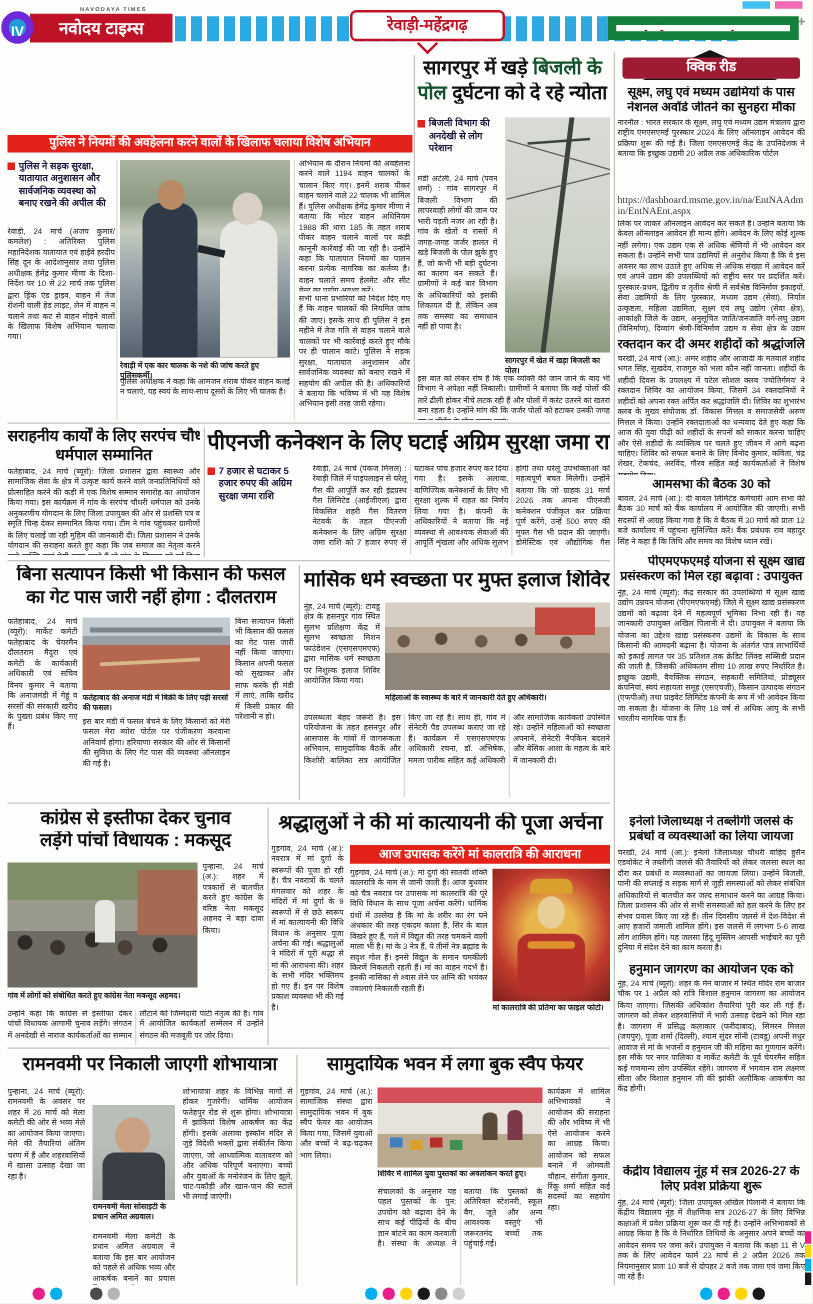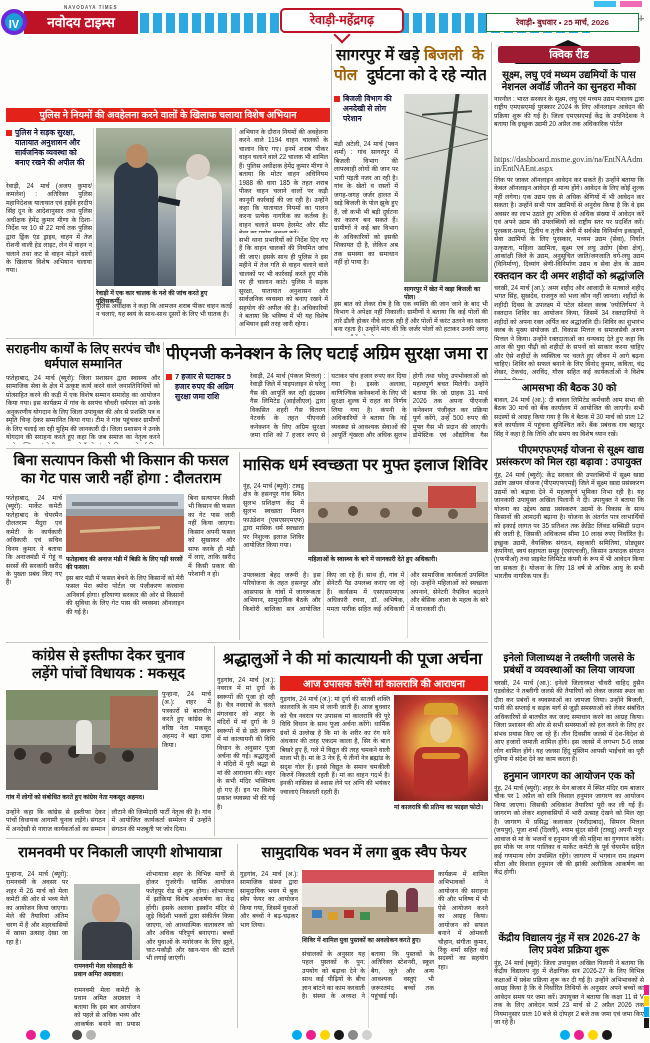--- a/index.html
+++ b/index.html
@@ -1,20 +1,20 @@
 <!DOCTYPE html>
 <html><head>
 <meta charset="utf-8">
 <style>
   html,body{margin:0;padding:0;background:#e8e8e4;}
   .page{position:relative;width:650px;height:1043px;background:#fdfdfb;margin:0 auto;overflow:hidden;
         font-family:"Liberation Sans","DejaVu Sans",sans-serif;color:#1a1a1a;}
   .abs{position:absolute;}
   .hl{font-weight:bold;color:#111;text-align:center;white-space:nowrap;overflow:hidden;line-height:1.12;}
-  .blue{color:#a16207;font-family:Liberation Mono, monospace;}
+  .blue{color:#14532d;}
   .redstrip{background:#e32219;color:#fff;font-weight:bold;text-align:center;overflow:hidden;}
   .bullet-block{display:flex;gap:3px;align-items:flex-start;}
   .bullet-sq{width:6px;height:6px;background:#e32219;flex:0 0 auto;margin-top:2px;}
   .bullet-tx{font-size:7.6px;font-weight:bold;color:#15153a;line-height:1.3;}
   .body{font-size:6.3px;line-height:1.34;text-align:justify;color:#222;overflow:hidden;}
   .cols2{column-count:2;column-gap:6px;column-rule:1px solid #d8d8d4;}
   .cols3{column-count:3;column-gap:6px;column-rule:1px solid #d8d8d4;}
   .cap{font-size:6.2px;font-weight:bold;color:#222;line-height:1.25;overflow:hidden;}
   .rule-h{background:#c4c4be;height:1px;}
   .rule-v{background:#c4c4be;width:1px;}
@@ -30,28 +30,28 @@
 
   <span class="regplus" style="left:2px;top:18px;">+</span>
   <span class="regplus" style="left:638px;top:12px;">+</span>
   <div class="abs" style="left:594px;top:1px;width:22px;height:6px;background:#3fc0ee;"></div>
   <div class="abs" style="left:620px;top:1px;width:22px;height:6px;background:#f06bb4;"></div>
 
   <div class="abs" style="left:62px;top:13px;width:528px;height:20px;background:repeating-linear-gradient(90deg,#2ba9e0 0 9px,#ffffff 9px 13px);"></div>
 
   <div class="abs" style="left:64px;top:5px;font-size:4.5px;letter-spacing:1px;color:#555;font-weight:bold;">NAVODAYA TIMES</div>
 
-  <div class="abs" style="left:1px;top:9px;width:26px;height:26px;border-radius:50%;background:#1e9cd8;border:4px solid #6d28d9;box-sizing:border-box;color:#fff;font-weight:bold;font-size:11px;text-align:center;line-height:22px;z-index:3;"><span>IV</span></div>
+  <div class="abs" style="left:1px;top:9px;width:26px;height:26px;border-radius:50%;background:#1e9cd8;border:6px solid #6d28d9;box-sizing:border-box;color:#fff;font-weight:bold;font-size:11px;text-align:center;line-height:22px;z-index:3;"><span>IV</span></div>
 
   <div class="abs" style="left:24px;top:11px;width:114px;height:23px;background:#bf1226;color:#fff;font-weight:bold;font-size:13.5px;text-align:center;line-height:23px;white-space:nowrap;overflow:hidden;z-index:2;">नवोदय टाइम्स</div>
 
   <div class="abs" style="left:280px;top:8px;width:124px;height:25px;background:#fff;border:2px solid #bf1226;border-radius:5px;box-sizing:border-box;color:#bf1226;font-weight:bold;font-size:12.5px;text-align:center;line-height:21px;white-space:nowrap;overflow:hidden;z-index:3;">रेवाड़ी-महेंद्रगढ़</div>
   <div class="abs" style="left:336px;top:29px;width:10px;height:10px;background:#fff;border-right:2px solid #bf1226;border-bottom:2px solid #bf1226;transform:rotate(45deg);z-index:2;"></div>
 
-  <div class="abs" style="left:486px;top:13px;width:153px;height:19px;background:#fff;border:1px solid #15803d;box-sizing:border-box;color:#7d1022;font-weight:bold;font-size:8px;text-align:center;line-height:17px;white-space:nowrap;overflow:hidden;z-index:3;">रेवाड़ी• बुधवार • 25 मार्च, 2026</div>
+  <div class="abs" style="left:486px;top:13px;width:153px;height:19px;background:#fff;border:7px solid #15803d;box-sizing:border-box;color:#7d1022;font-weight:bold;font-size:8px;text-align:center;line-height:17px;white-space:nowrap;overflow:hidden;z-index:3;">रेवाड़ी• बुधवार • 25 मार्च, 2026</div>
 
   <div class="abs rule-h" style="left:6px;top:338px;width:482px;"></div>
   <div class="abs rule-h" style="left:6px;top:448px;width:482px;"></div>
   <div class="abs rule-h" style="left:6px;top:642px;width:482px;"></div>
   <div class="abs rule-h" style="left:6px;top:838px;width:482px;"></div>
   <div class="abs rule-v" style="left:331px;top:44px;height:292px;"></div>
   <div class="abs rule-v" style="left:491px;top:42px;height:986px;"></div>
   <div class="abs rule-v" style="left:163px;top:342px;height:104px;"></div>
   <div class="abs rule-v" style="left:239px;top:452px;height:188px;"></div>
   <div class="abs rule-v" style="left:214px;top:646px;height:190px;"></div>

